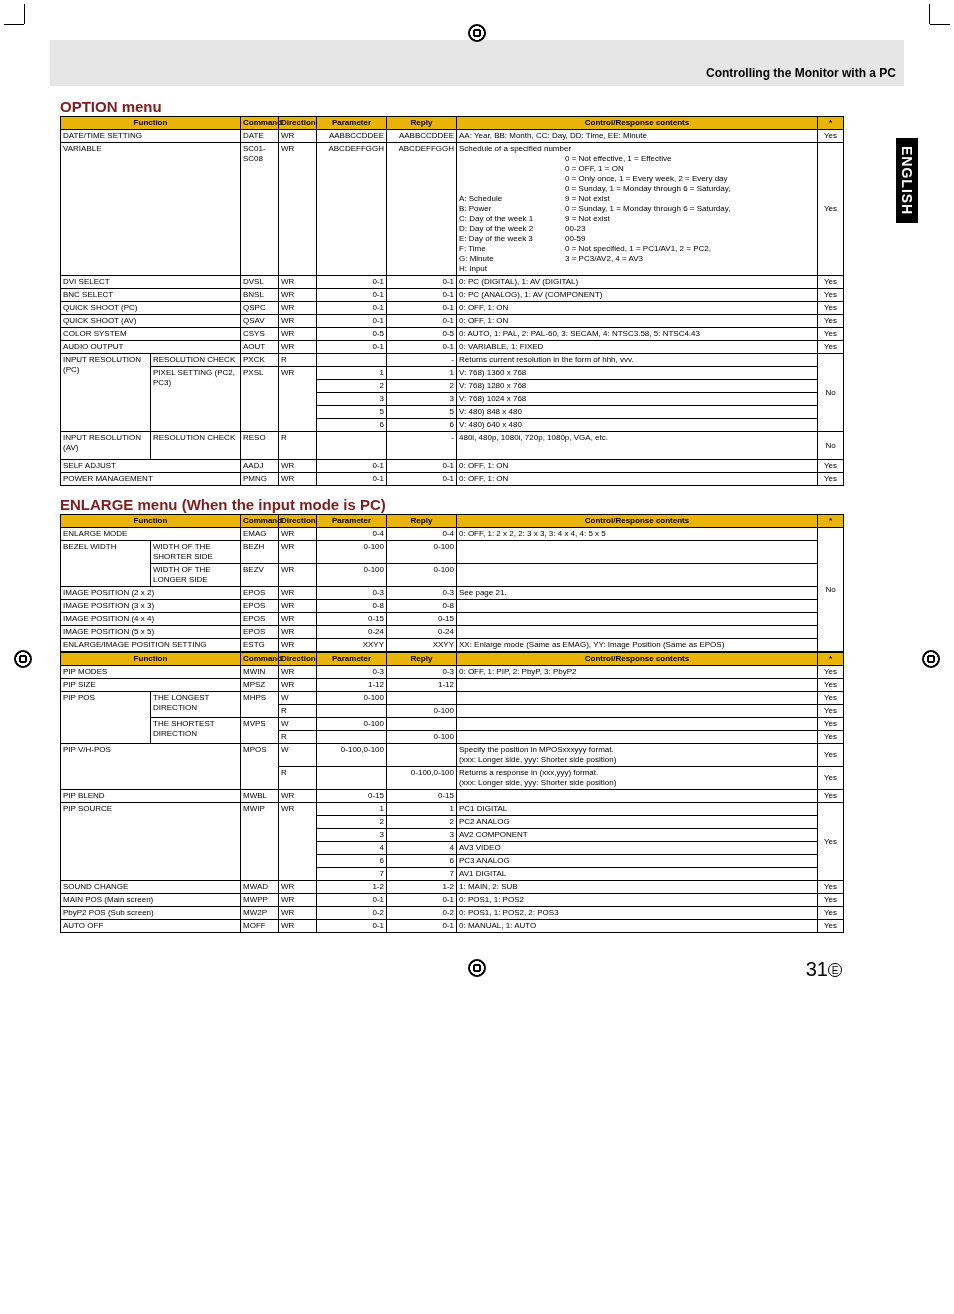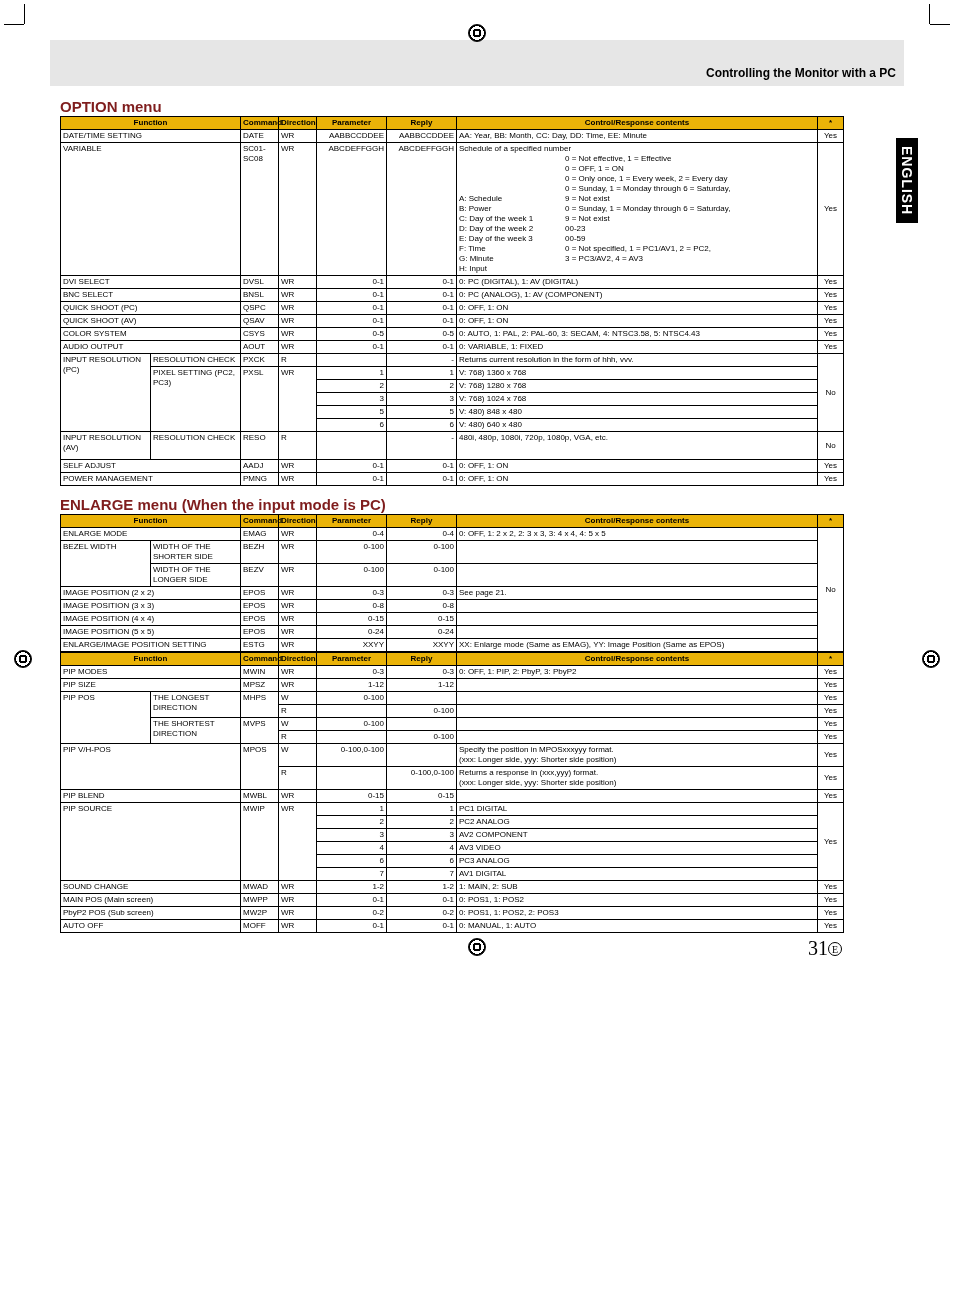--- a/index.html
+++ b/index.html
@@ -78,23 +78,22 @@
   .col-param { width: 70px; text-align:right;}
   .col-reply { width: 70px; text-align:right;}
   .col-cont  { }
   .col-star  { width: 26px; text-align:center;}
   td.r { text-align: right; }
   td.c { text-align: center; }
   .page-num {
     font-size: 20px;
     font-weight: normal;
     text-align: right;
-    margin-top: 4px;
+    margin-top: 25px;
     padding-right: 2px;
-    font-family: Liberation Serif, serif;
   }
   .page-num .circled { 
     display:inline-block; 
     border:1px solid #000; 
     border-radius:50%; 
     width:14px; height:14px; 
     line-height:14px; 
     font-size:10px; 
     text-align:center;
     vertical-align: 2px;

